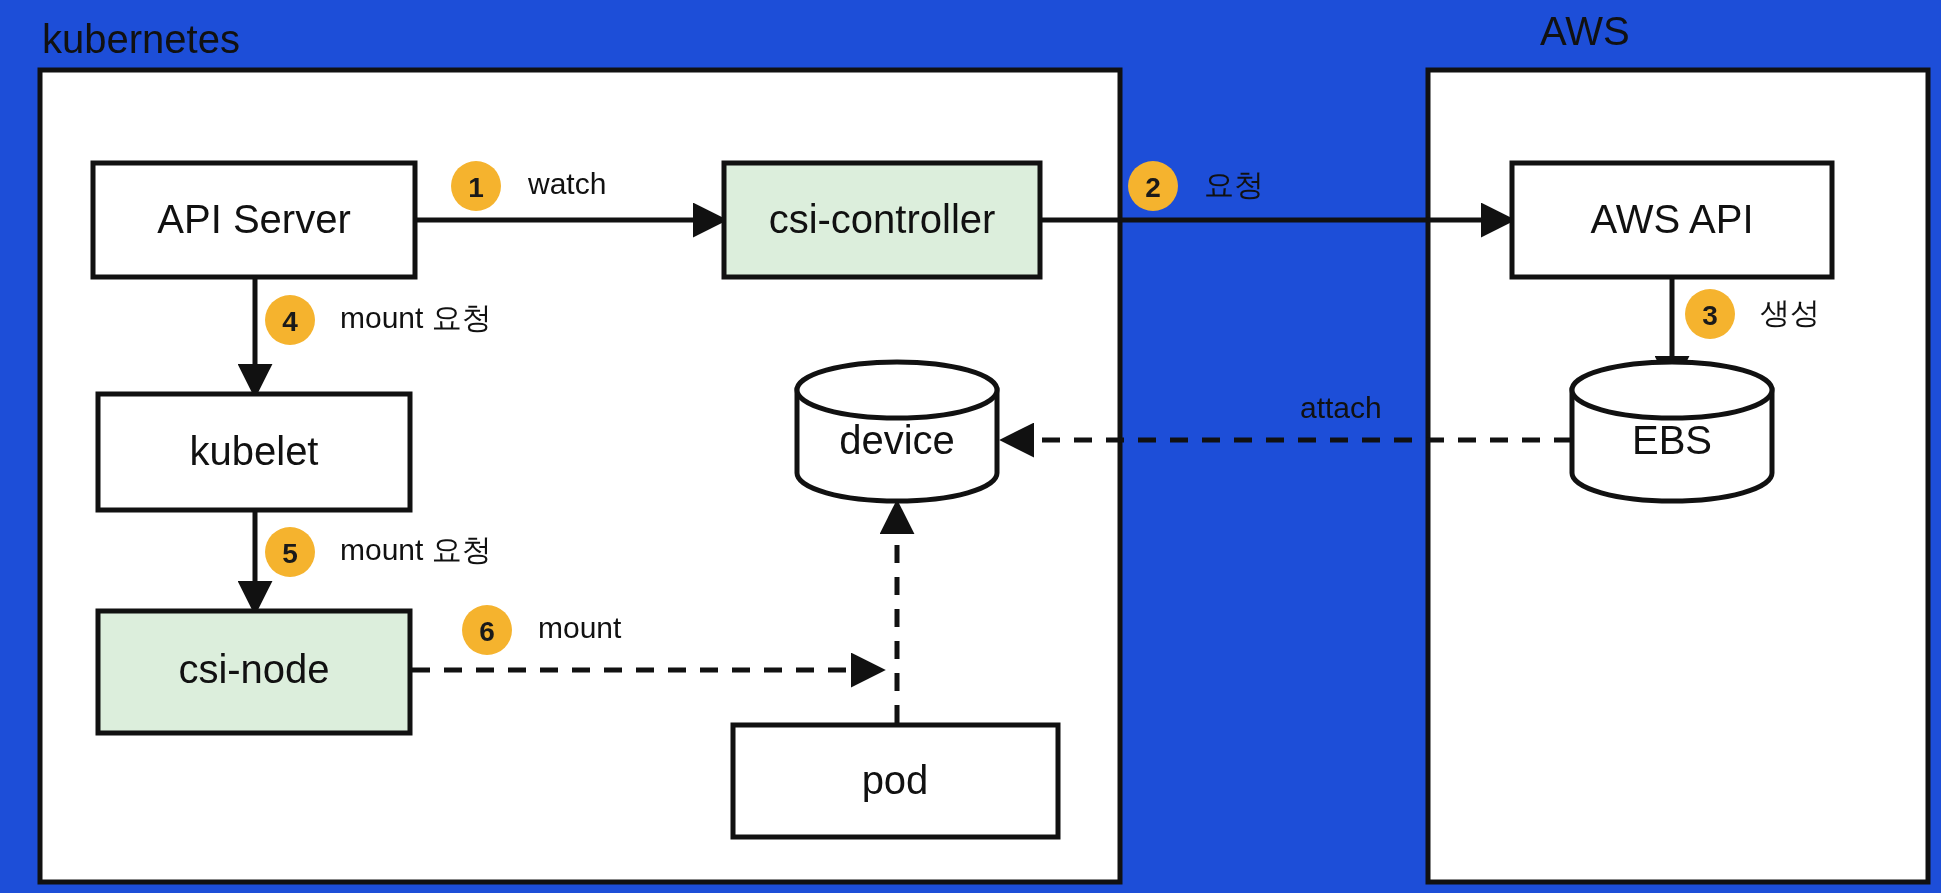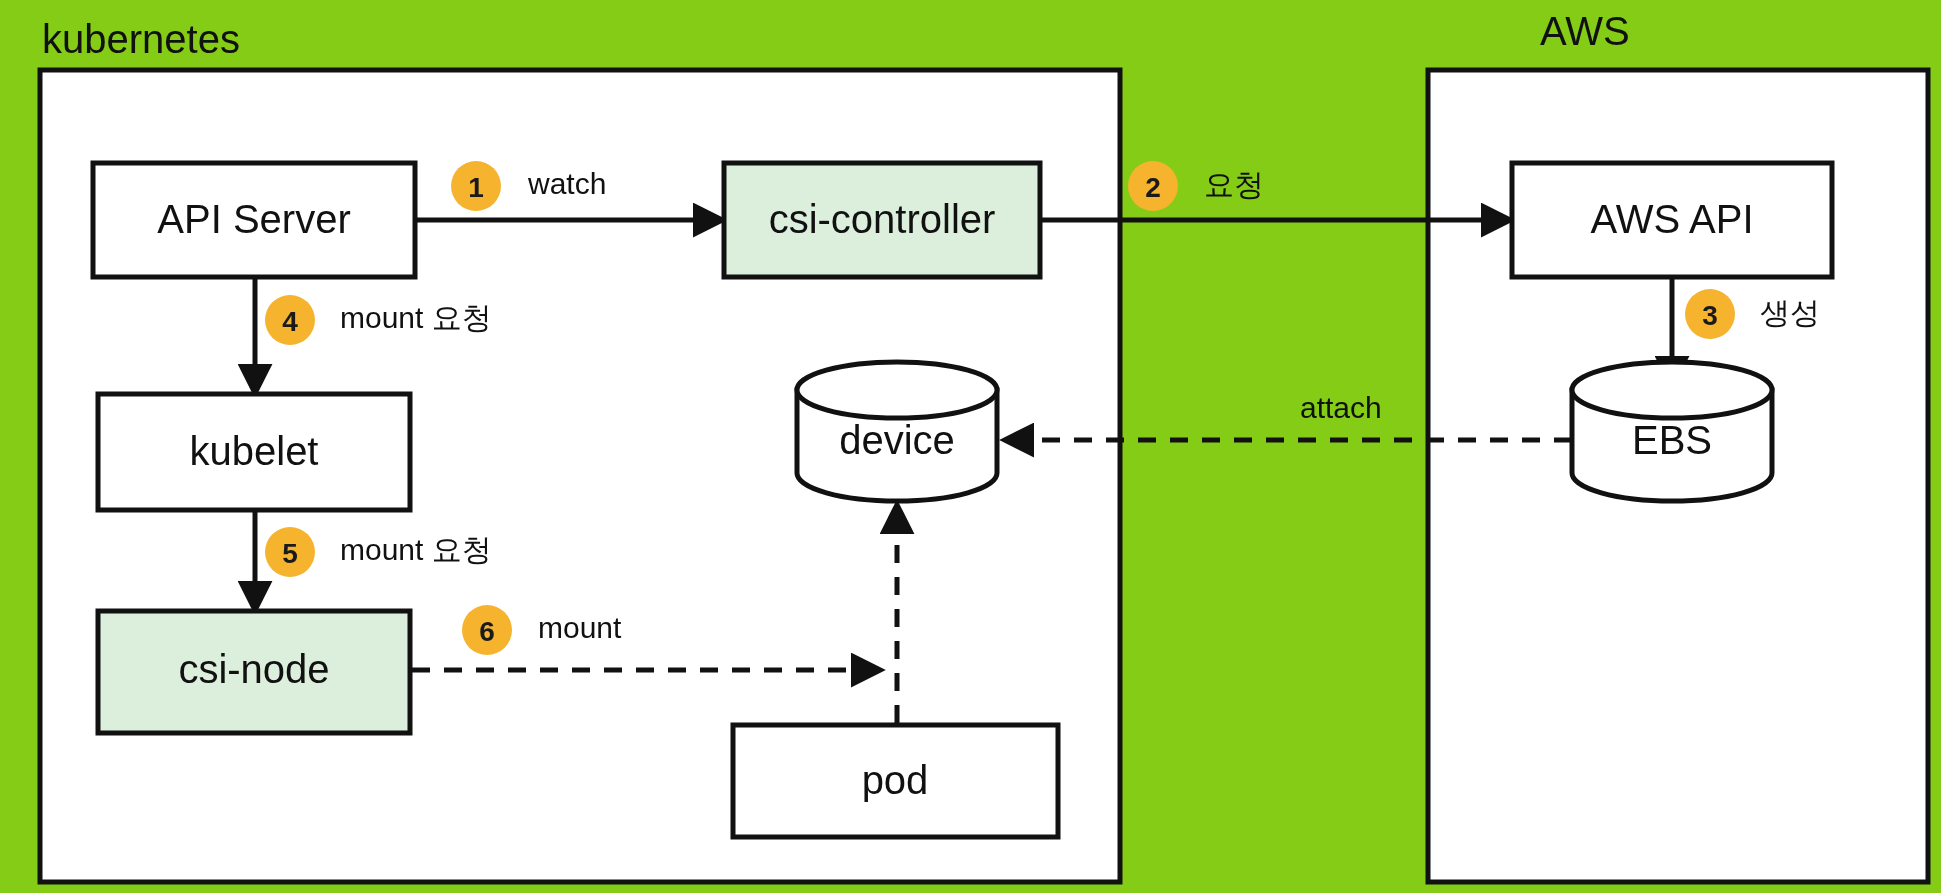--- a/index.html
+++ b/index.html
@@ -10,21 +10,21 @@
   body {
     width: 1941px;
     height: 893px;
     font-family: "Liberation Sans", sans-serif;
     overflow: hidden;
   }
   #diagram-root {
     position: relative;
     width: 1941px;
     height: 893px;
-    background: #84cc16;
+    background: #1d4ed8;
   }
   svg.canvas {
     position: absolute;
     top: 0;
     left: 0;
     width: 1941px;
     height: 893px;
   }
   .group-title {
     font-size: 40px;

